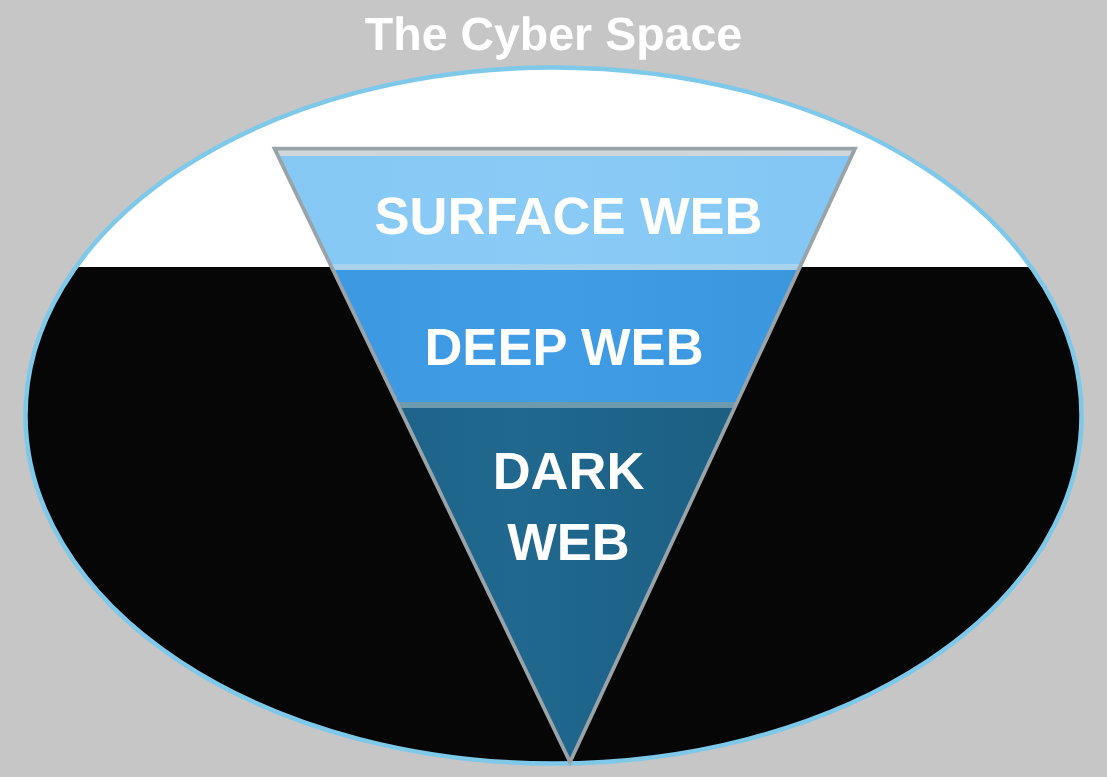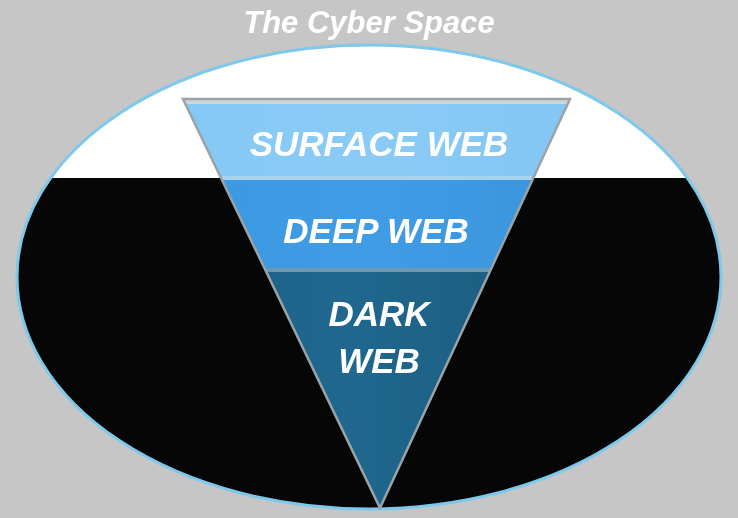--- a/index.html
+++ b/index.html
@@ -10,21 +10,20 @@
     width: 738px;
     height: 518px;
     background: #c6c6c6;
     font-family: "Liberation Sans", sans-serif;
     overflow: hidden;
   }
   #stage {
     position: relative;
     width: 626px;
     height: 518px;
-    font-style: italic;
   }
   #diagram-svg {
     position: absolute;
     left: 0;
     top: 0;
     display: block;
   }
   .title-text {
     font-family: "Liberation Sans", sans-serif;
     font-weight: bold;

